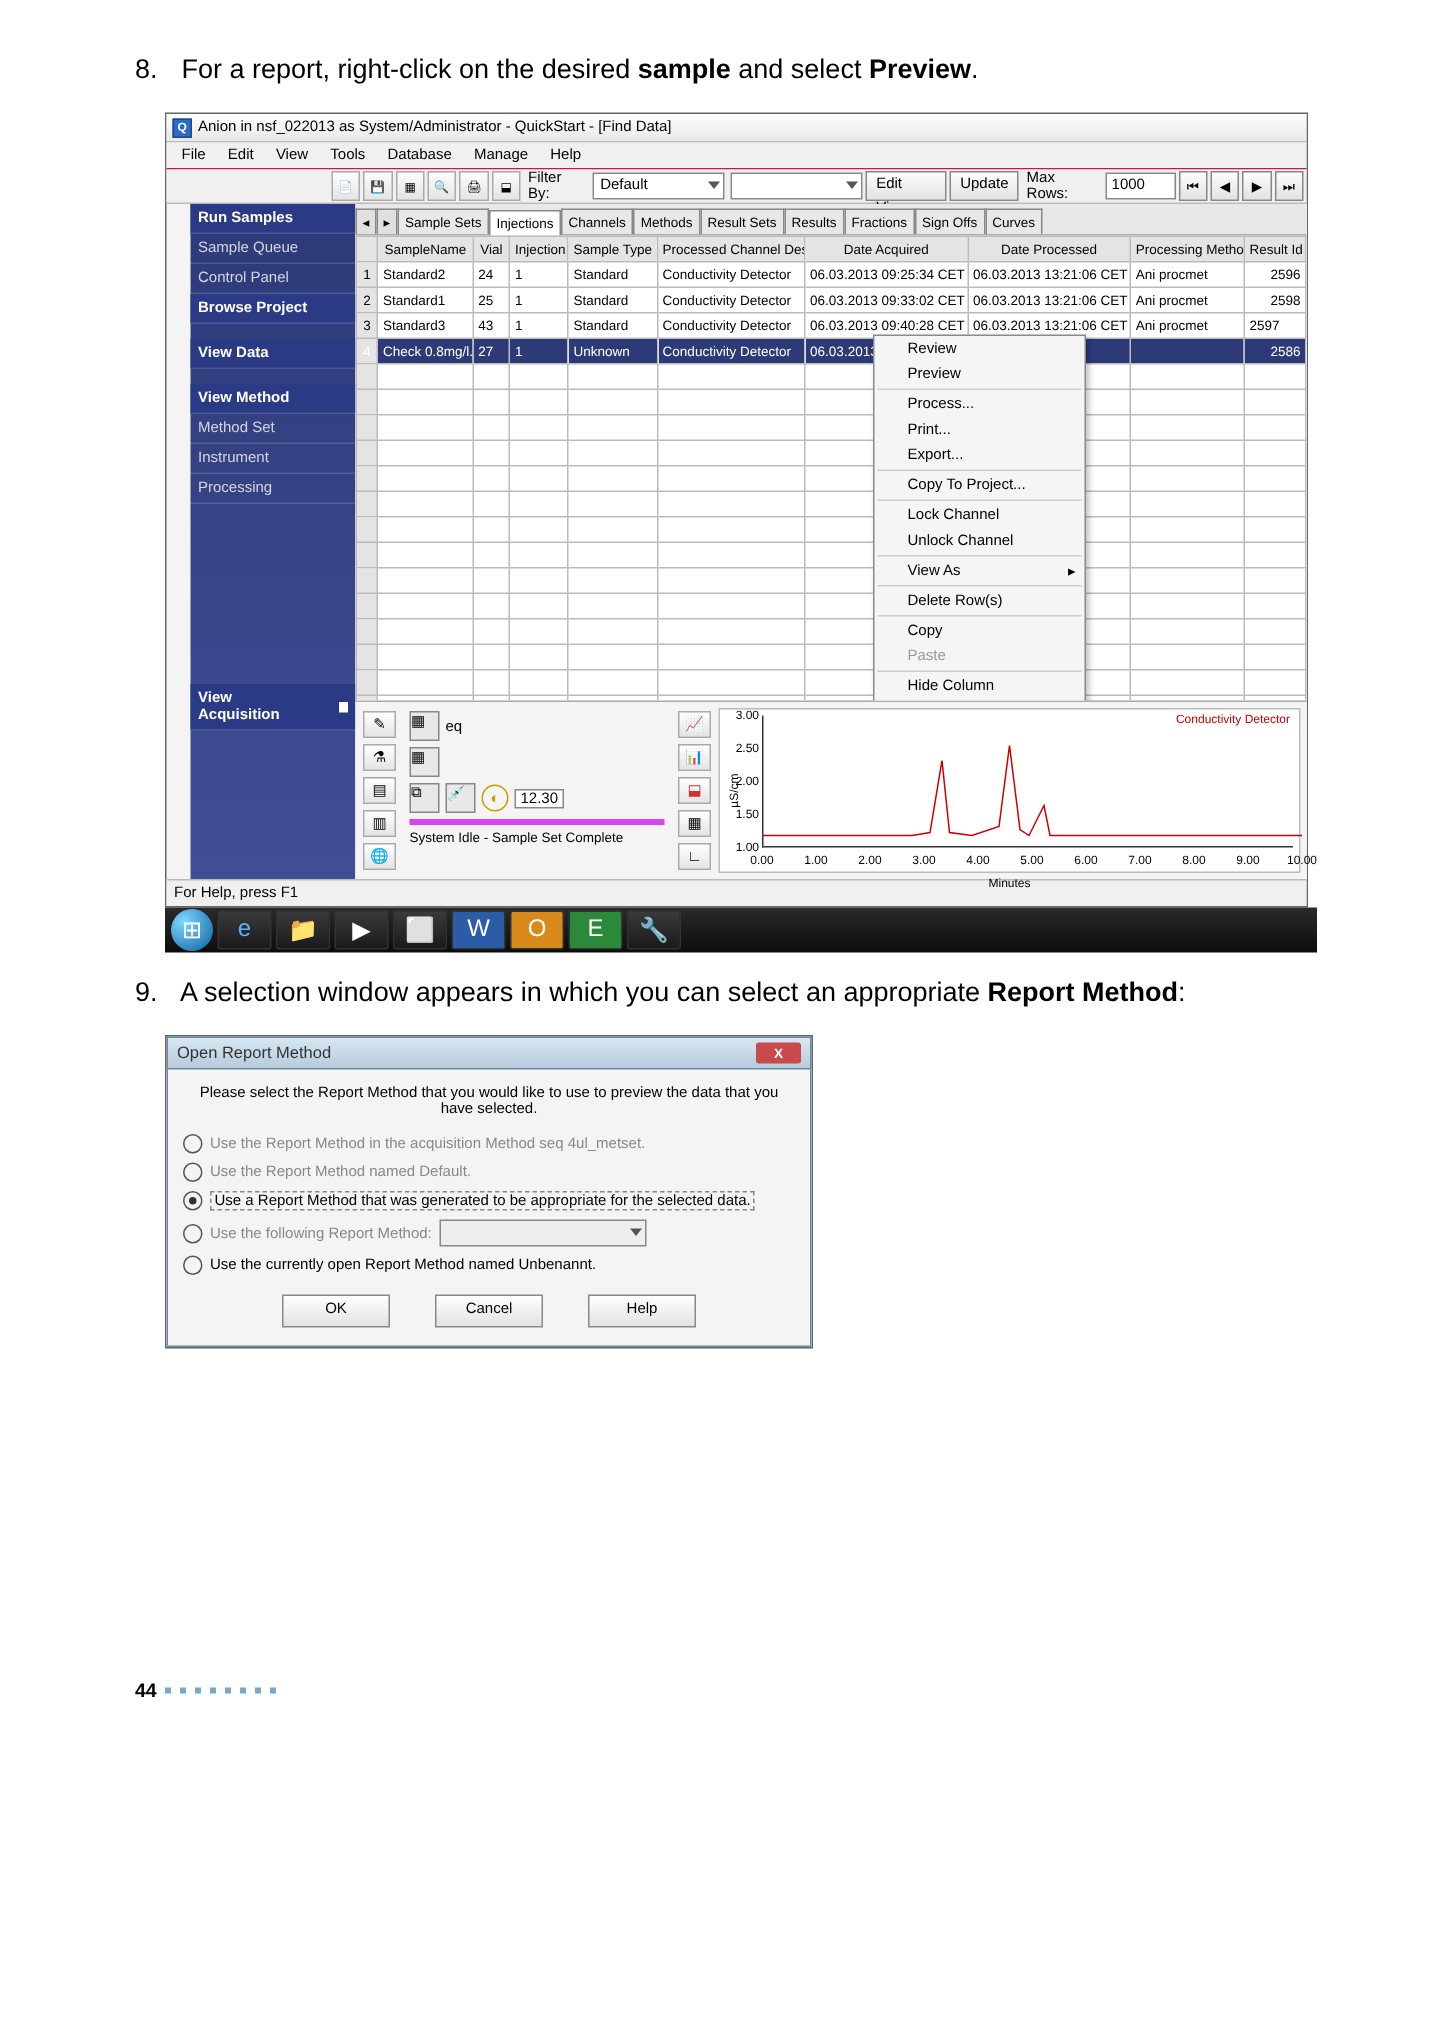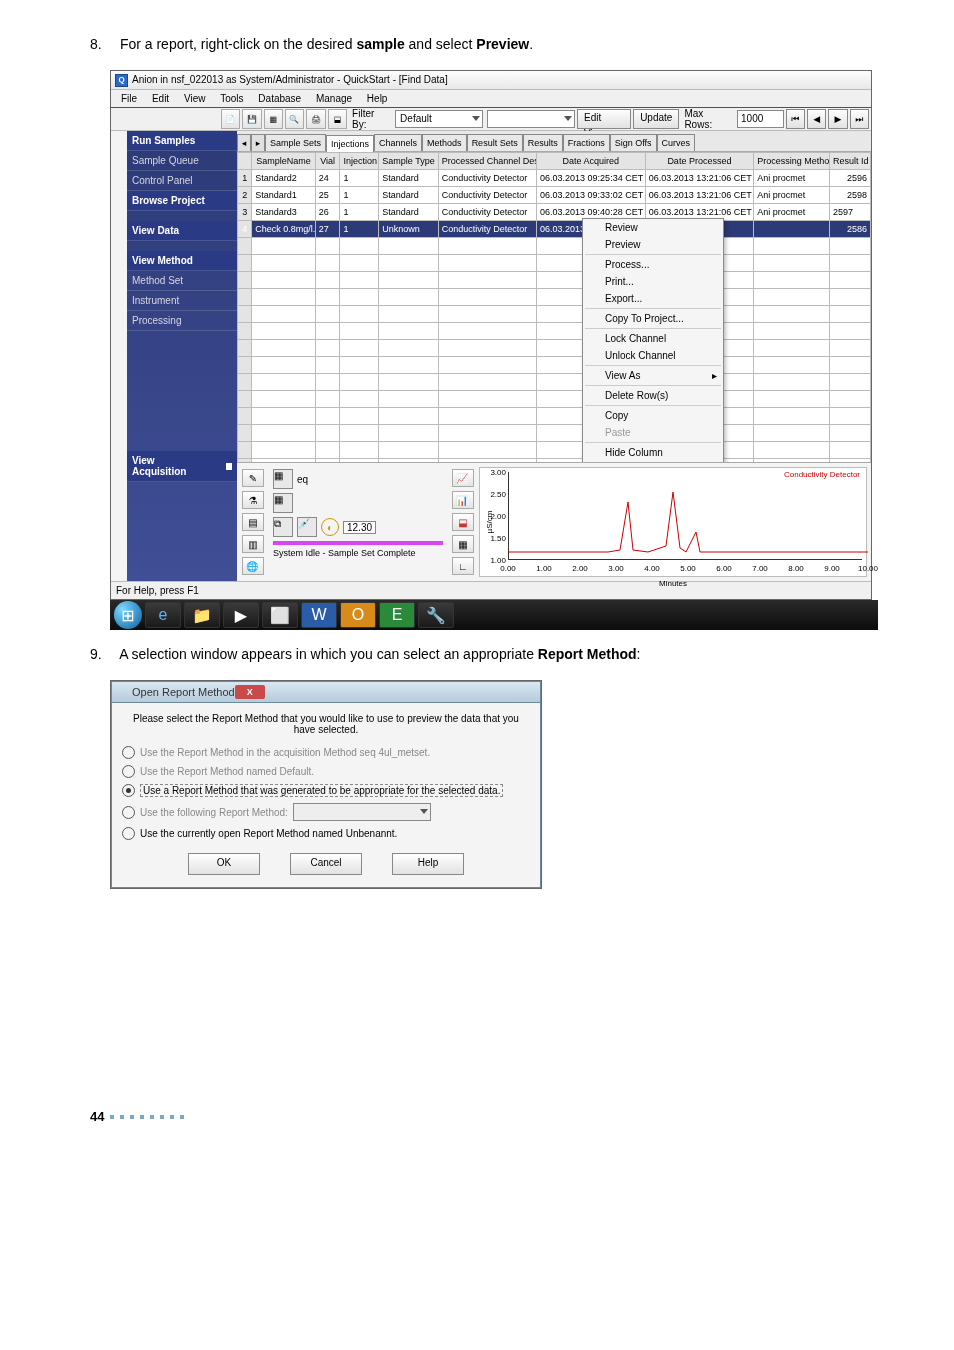--- a/index.html
+++ b/index.html
@@ -7,21 +7,21 @@
     padding: 0;
     width: 954px;
     font-family: Arial, sans-serif;
     background: #fff;
     color: #000;
   }
   .page {
     padding: 30px 60px 40px 90px;
   }
   .instruction {
-    font-size: 14px;
+    font-size: 18px;
     margin: 6px 0 18px 0;
   }
   .step-num {
     display: inline-block;
     width: 26px;
   }
   .window {
     border: 1px solid #666;
     font-family: Tahoma, Arial, sans-serif;
     font-size: 10px;
@@ -394,25 +394,25 @@
     width: 430px;
     margin-left: 20px;
     margin-top: 8px;
   }
   .win2 .titlebar2 {
     height: 20px;
     background: linear-gradient(#d7e7f3, #b8cbdb);
     border: 1px solid #6a8aa0;
     border-bottom: none;
     line-height: 20px;
-    padding: 0 20px;
+    padding: 0 6px;
     font-size: 11px;
     color: #333;
     display: flex;
-    justify-content: flex-start;
+    justify-content: space-between;
     align-items: center;
   }
   .win2 .closebox {
     width: 30px;
     height: 14px;
     background: #c84a4a;
     color: #fff;
     font-weight: bold;
     text-align: center;
     line-height: 14px;
@@ -603,21 +603,21 @@
                   <td>Standard</td>
                   <td>Conductivity Detector</td>
                   <td>06.03.2013 09:33:02 CET</td>
                   <td>06.03.2013 13:21:06 CET</td>
                   <td>Ani procmet</td>
                   <td style="text-align: right;">2598</td>
                 </tr>
                 <tr>
                   <td class="rownum">3</td>
                   <td>Standard3</td>
-                  <td>26</td>
+                  <td>43</td>
                   <td>1</td>
                   <td>Standard</td>
                   <td>Conductivity Detector</td>
                   <td>06.03.2013 09:40:28 CET</td>
                   <td>06.03.2013 13:21:06 CET</td>
                   <td>Ani procmet</td>
                   <td style="text-align: left;">2597</td>
                 </tr>
                 <tr class="sel">
                   <td class="rownum">4</td>

